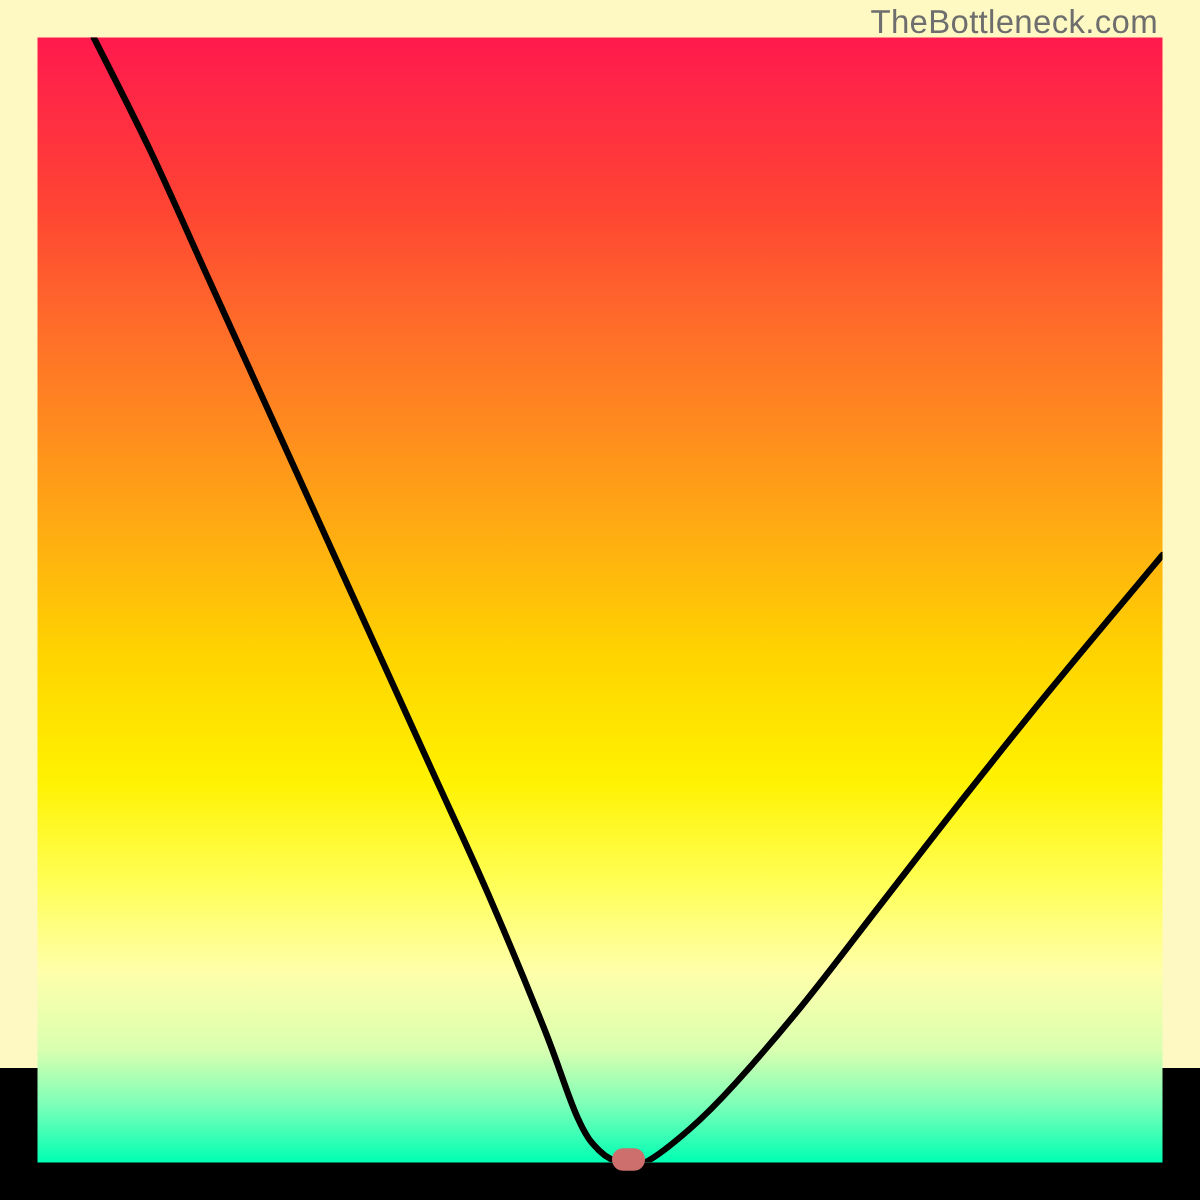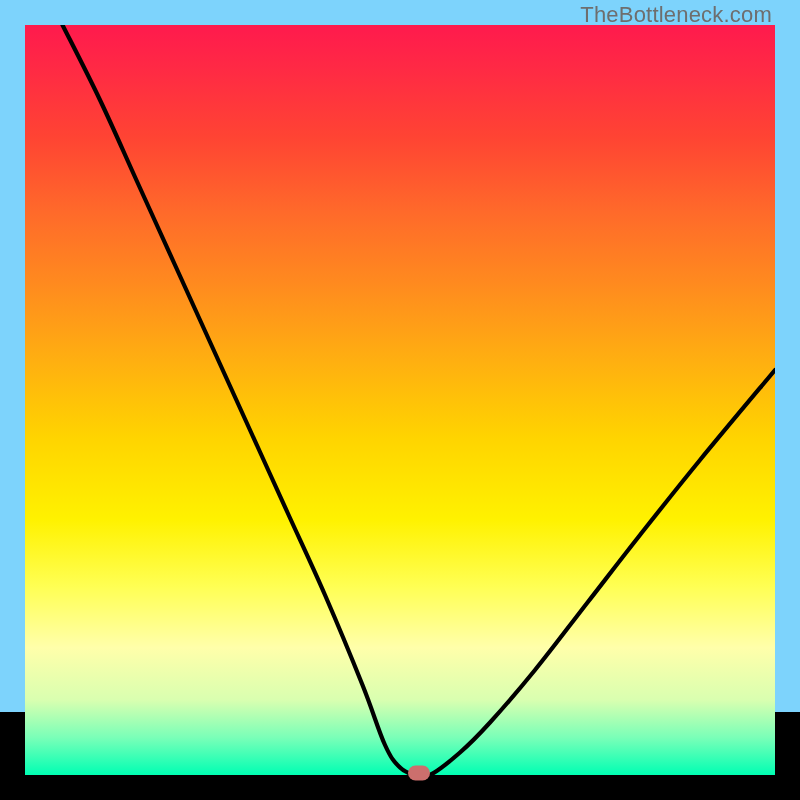--- a/index.html
+++ b/index.html
@@ -1,20 +1,20 @@
 <!DOCTYPE html>
 <html><head>
 <meta charset="utf-8">
 <style>
   * { margin: 0; padding: 0; box-sizing: border-box; }
   html, body { width: 800px; height: 800px; overflow: hidden; background: #000; }
   .frame {
     width: 800px;
     height: 712px;
-    background: #7dd3fc;
+    background: #fef9c3;
     position: relative;
   }
   .plot-area {
     position: absolute;
     left: 25px;
     top: 25px;
     width: 750px;
     height: 750px;
     background: linear-gradient(to bottom,
       #ff1a4d 0%,

